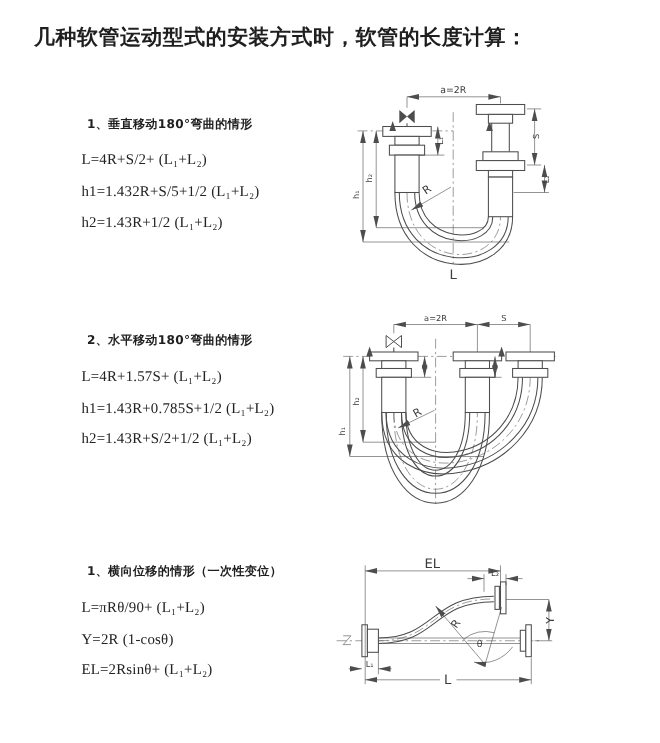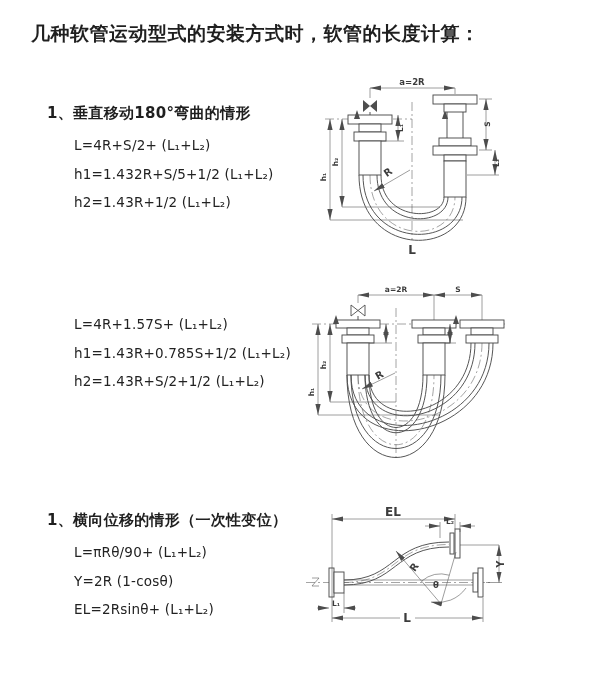--- a/index.html
+++ b/index.html
@@ -5,24 +5,24 @@
   html,body{margin:0;padding:0;}
   body{
     width:600px;height:675px;position:relative;background:#ffffff;
     font-family:"DejaVu Sans","Liberation Sans",sans-serif;color:#1f1f1f;overflow:hidden;
   }
   .page-title{
     position:absolute;left:31px;top:21px;font-size:19px;font-weight:bold;letter-spacing:.5px;
   }
   .section{position:absolute;left:47px;width:270px;}
   .sec-1{top:104px}.sec-2{top:301px}.sec-3{top:511px}
-  .sec-heading{font-size:15px;font-weight:bold;line-height:18px;letter-spacing:.3px;white-space:nowrap;}
+  .sec-heading{font-size:11px;font-weight:bold;line-height:18px;letter-spacing:.3px;white-space:nowrap;margin-left:32px;}
   .formulas{margin:9px 0 0 27px;}
-  .formula{font-size:13.5px;line-height:28.5px;letter-spacing:.2px;white-space:nowrap;color:#222;}
-  .diagram{position:absolute;font-weight:bold;}
+  .formula{font-size:13.5px;line-height:28.5px;letter-spacing:.2px;white-space:nowrap;color:#222;font-family:Liberation Serif, serif;}
+  .diagram{position:absolute;}
   .dg-1{left:300px;top:62px}
   .dg-2{left:300px;top:280px}
   .dg-3{left:296px;top:496px}
   svg{display:block}
   svg text{font-family:"DejaVu Sans","Liberation Sans",sans-serif;fill:#3c3c3c;}
   .dl{font-size:8.5px}
   .dl-sm{font-size:7.5px}
   .dl-lg{font-size:12px}
   .dl-md{font-size:10px}
   .ln{stroke:#4d4d4d;fill:none}
@@ -137,20 +137,21 @@
 
   <g>
     <line class="ln w-thin" x1="110" y1="108" x2="74" y2="129" marker-end="url(#d1ae)"></line>
     <text class="dl-md" x="90" y="113" text-anchor="middle" transform="rotate(-35 90 113)">R</text>
   </g>
   <text class="dl-lg" x="112" y="192" text-anchor="middle">L</text>
 </svg>
 </div>
 
 <div class="section sec-2">
+  <div class="sec-heading">2、水平移动180°弯曲的情形</div>
   <div class="formulas">
     <div class="formula">L=4R+1.57S+ (L₁+L₂)</div>
     <div class="formula">h1=1.43R+0.785S+1/2 (L₁+L₂)</div>
     <div class="formula">h2=1.43R+S/2+1/2 (L₁+L₂)</div>
   </div>
 </div>
 
 <div class="diagram dg-2">
 <svg width="270" height="185" viewBox="0 0 270 185">
   <defs>

